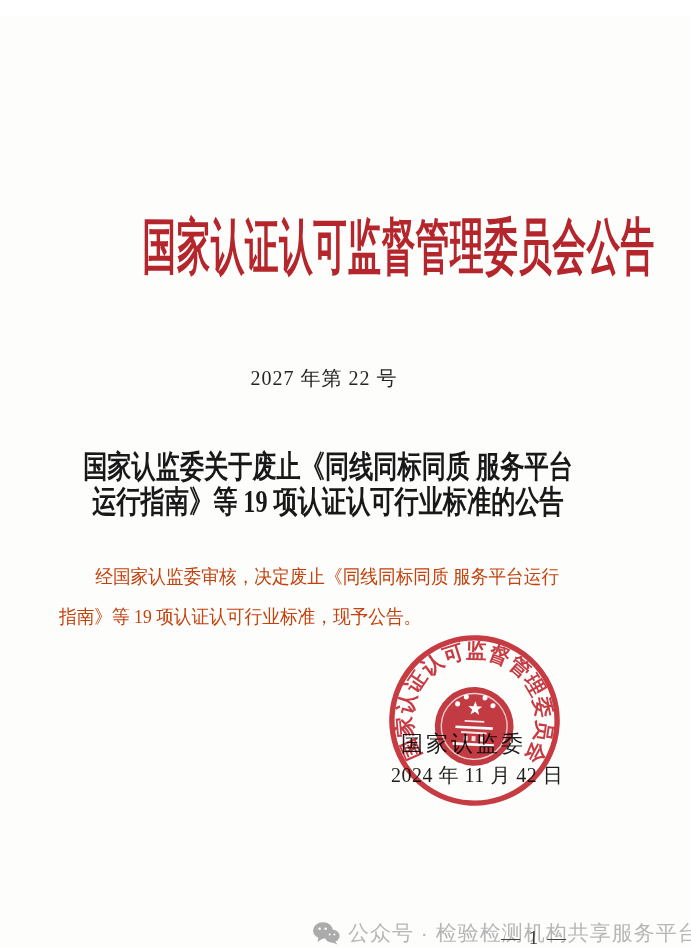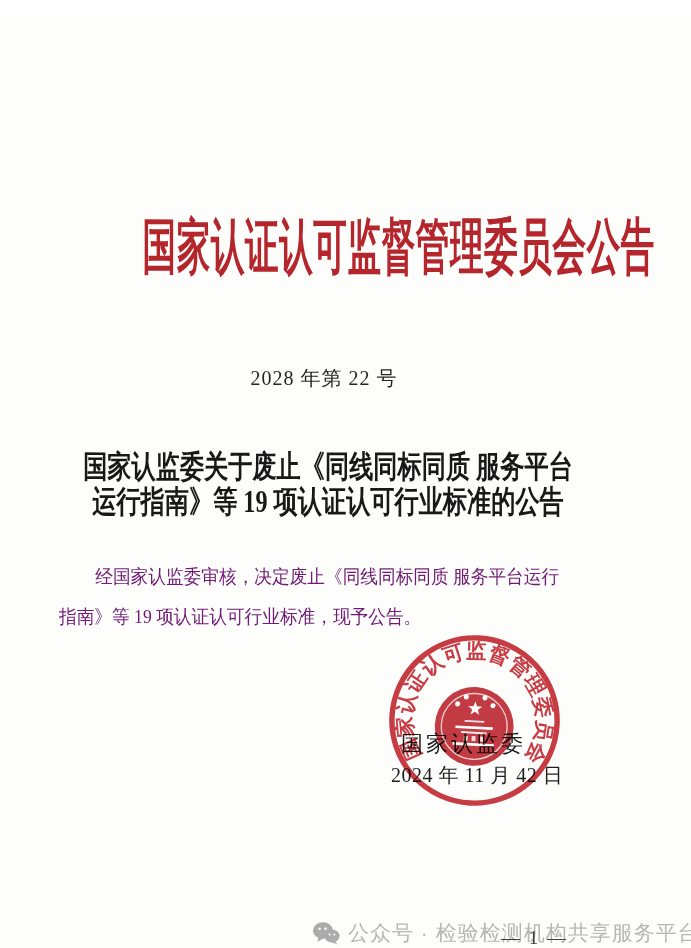--- a/index.html
+++ b/index.html
@@ -61,21 +61,21 @@
     white-space: nowrap;
     transform: scaleX(0.78);
     transform-origin: 50% 50%;
   }
   .doc-body {
     position: absolute;
     top: 541px;
     left: 59px;
     width: 560px;
     font-size: 19px;
-    color: #701a75;
+    color: #c2410c;
   }
   .body-line {
     line-height: 40px;
     white-space: nowrap;
     transform: scaleX(0.93);
     transform-origin: 0 50%;
   }
   .body-line.indent { padding-left: 39px; }
   .issuer {
     position: absolute;
@@ -141,21 +141,21 @@
   }
 </style>
 </head>
 <body>
 
 <div class="page">
   <div class="content">
 
     <h1 class="doc-title">国家认证认可监督管理委员会公告</h1>
 
-    <div class="doc-number">2028 年第 22 号</div>
+    <div class="doc-number">2027 年第 22 号</div>
 
     <h2 class="doc-heading">
       <div class="heading-line">国家认监委关于废止《同线同标同质 服务平台</div>
       <div class="heading-line">运行指南》等 19 项认证认可行业标准的公告</div>
     </h2>
 
     <div class="doc-body">
       <div class="body-line indent">经国家认监委审核，决定废止《同线同标同质 服务平台运行</div>
       <div class="body-line">指南》等 19 项认证认可行业标准，现予公告。</div>
     </div>

